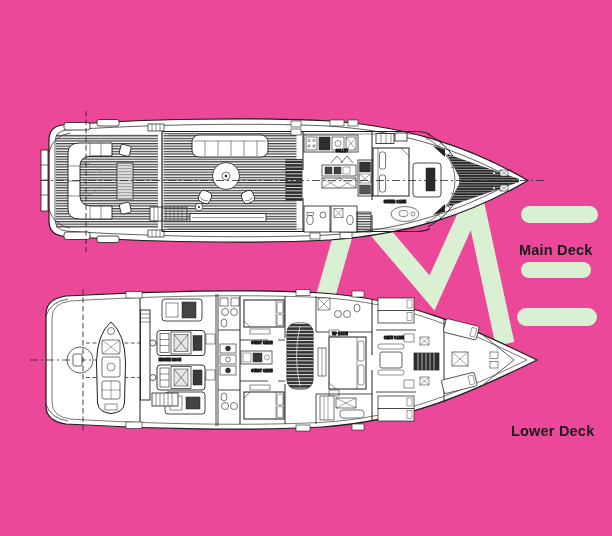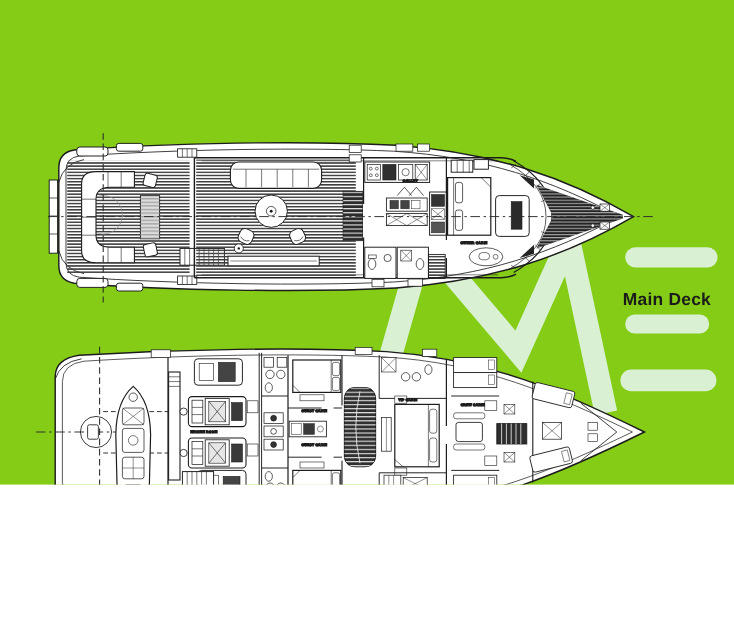--- a/index.html
+++ b/index.html
@@ -1,16 +1,16 @@
 <!DOCTYPE html>
 <html><head>
 <meta charset="utf-8">
 <style>
   html,body{margin:0;padding:0;background:#fff;}
-  .stage{position:relative;width:612px;height:404px;background:#84cc16;overflow:hidden;
+  .stage{position:relative;width:612px;height:536px;background:#ec4899;overflow:hidden;
          font-family:"Liberation Sans",sans-serif;}
   .plan-svg{position:absolute;left:0;top:0;}
   .deck-title{position:absolute;font-weight:bold;font-size:14.5px;color:#1b1b1b;
               letter-spacing:.2px;white-space:nowrap;}
   #main-deck-title{left:519px;top:242px;}
   #lower-deck-title{left:511px;top:423px;}
   .room-label{font-family:"Liberation Sans",sans-serif;font-size:2.8px;font-weight:bold;
               fill:#2a2a2a;text-anchor:middle;letter-spacing:.2px;}
 </style>
 </head>
@@ -400,14 +400,15 @@
 
     <text class="room-label" x="170" y="361">ENGINE ROOM</text>
     <text class="room-label" x="262" y="343.5">GUEST CABIN</text>
     <text class="room-label" x="262" y="372">GUEST CABIN</text>
     <text class="room-label" x="340" y="334.5">VIP CABIN</text>
     <text class="room-label" x="394" y="338.5">CREW CABIN</text>
   </g>
 </svg>
 
 <div class="deck-title" id="main-deck-title">Main Deck</div>
+<div class="deck-title" id="lower-deck-title">Lower Deck</div>
 
 </div>
 
 </body></html>

